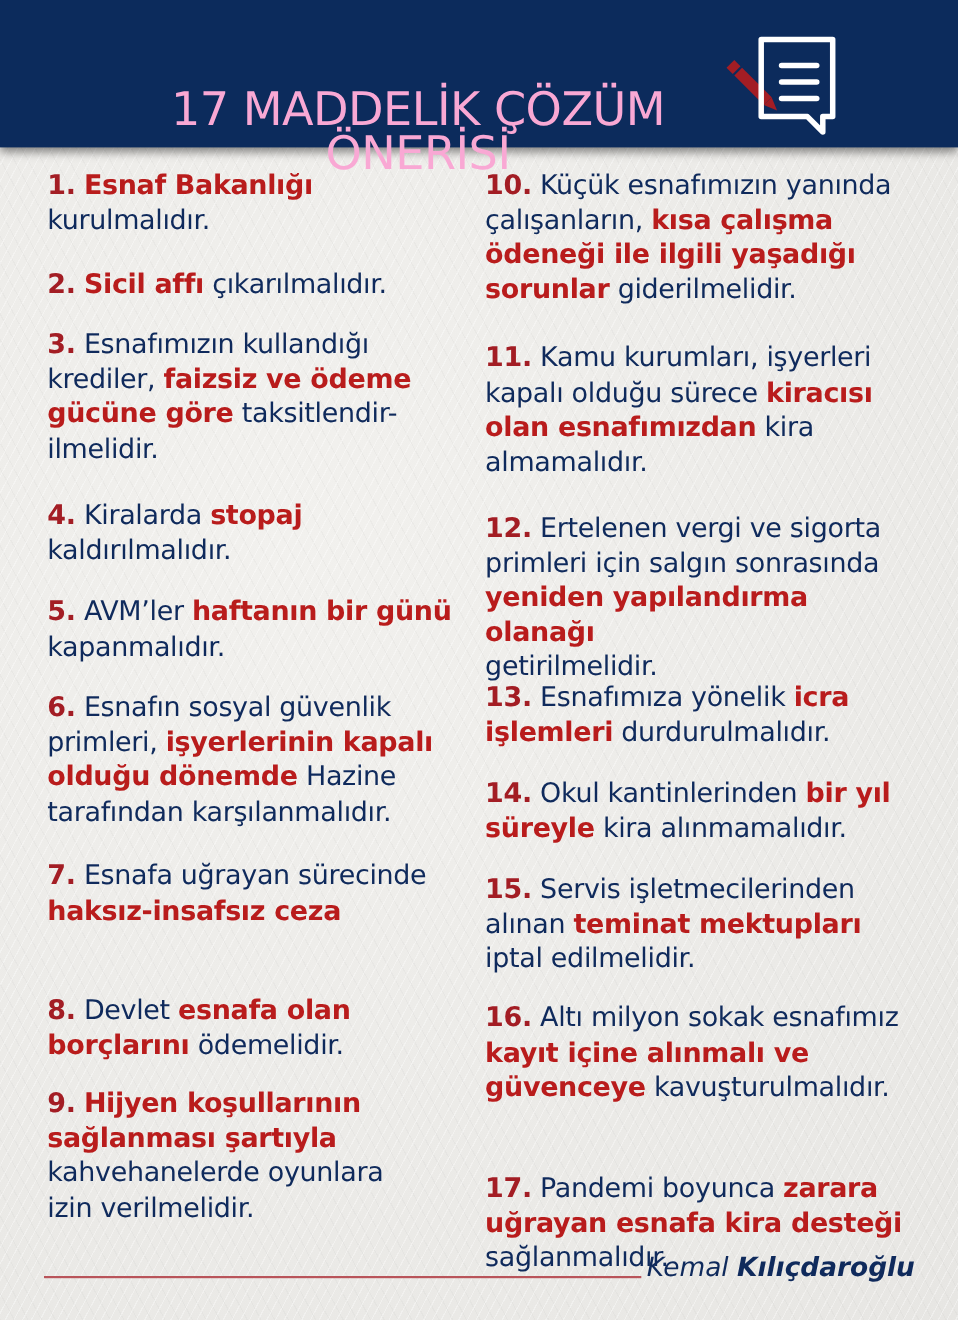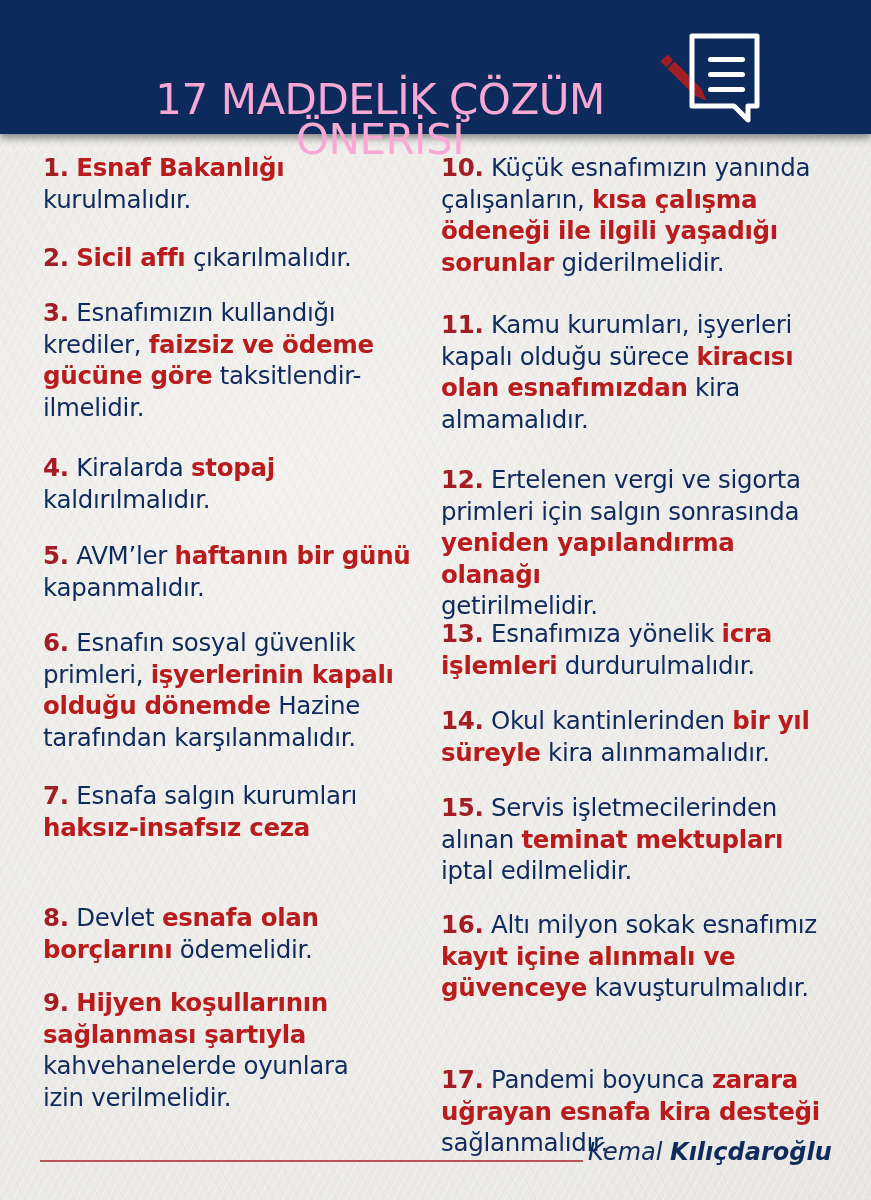--- a/index.html
+++ b/index.html
@@ -76,21 +76,21 @@
   </svg>
 </div>
 
 <div class="col col-left" id="col-left">
     <div class="item" style="top: 0px;"><span class="num">1.</span> <span class="b">Esnaf Bakanlığı</span><br><span class="r">kurulmalıdır.</span></div>
     <div class="item" style="top: 90px;"><span class="num">2.</span> <span class="b">Sicil affı</span><span class="r"> çıkarılmalıdır.</span></div>
     <div class="item" style="top: 145px;"><span class="num">3.</span><span class="r"> Esnafımızın kullandığı</span><br><span class="r">krediler, </span><span class="b">faizsiz ve ödeme</span><br><span class="b">gücüne göre</span><span class="r"> taksitlendir-</span><br><span class="r">ilmelidir.</span></div>
     <div class="item" style="top: 300px;"><span class="num">4.</span><span class="r"> Kiralarda </span><span class="b">stopaj</span><br><span class="r">kaldırılmalıdır.</span></div>
     <div class="item" style="top: 388px;"><span class="num">5.</span><span class="r"> AVM’ler </span><span class="b">haftanın bir günü</span><br><span class="r">kapanmalıdır.</span></div>
     <div class="item" style="top: 475px;"><span class="num">6.</span><span class="r"> Esnafın sosyal güvenlik</span><br><span class="r">primleri, </span><span class="b">işyerlerinin kapalı</span><br><span class="b">olduğu dönemde</span><span class="r"> Hazine</span><br><span class="r">tarafından karşılanmalıdır.</span></div>
-    <div class="item" style="top: 628px;"><span class="num">7.</span><span class="r"> Esnafa salgın kurumları</span><br><span class="b">haksız-insafsız ceza</span><br></div>
+    <div class="item" style="top: 628px;"><span class="num">7.</span><span class="r"> Esnafa uğrayan sürecinde</span><br><span class="b">haksız-insafsız ceza</span><br></div>
     <div class="item" style="top: 750px;"><span class="num">8.</span><span class="r"> Devlet </span><span class="b">esnafa olan</span><br><span class="b">borçlarını</span><span class="r"> ödemelidir.</span></div>
     <div class="item" style="top: 835px;"><span class="num">9.</span> <span class="b">Hijyen koşullarının</span><br><span class="b">sağlanması şartıyla</span><br><span class="r">kahvehanelerde oyunlara</span><br><span class="r">izin verilmelidir.</span></div>
   </div>
 <div class="col col-right" id="col-right">
     <div class="item" style="top: 0px;"><span class="num">10.</span><span class="r"> Küçük esnafımızın yanında</span><br><span class="r">çalışanların, </span><span class="b">kısa çalışma</span><br><span class="b">ödeneği ile ilgili yaşadığı</span><br><span class="b">sorunlar</span><span class="r"> giderilmelidir.</span></div>
     <div class="item" style="top: 157px;"><span class="num">11.</span><span class="r"> Kamu kurumları, işyerleri</span><br><span class="r">kapalı olduğu sürece </span><span class="b">kiracısı</span><br><span class="b">olan esnafımızdan</span><span class="r"> kira</span><br><span class="r">almamalıdır.</span></div>
     <div class="item" style="top: 312px;"><span class="num">12.</span><span class="r"> Ertelenen vergi ve sigorta</span><br><span class="r">primleri için salgın sonrasında</span><br><span class="b">yeniden yapılandırma olanağı</span><br><span class="r">getirilmelidir.</span></div>
     <div class="item" style="top: 466px;"><span class="num">13.</span><span class="r"> Esnafımıza yönelik </span><span class="b">icra</span><br><span class="b">işlemleri</span><span class="r"> durdurulmalıdır.</span></div>
     <div class="item" style="top: 553px;"><span class="num">14.</span><span class="r"> Okul kantinlerinden </span><span class="b">bir yıl</span><br><span class="b">süreyle</span><span class="r"> kira alınmamalıdır.</span></div>
     <div class="item" style="top: 640px;"><span class="num">15.</span><span class="r"> Servis işletmecilerinden</span><br><span class="r">alınan </span><span class="b">teminat mektupları</span><br><span class="r">iptal edilmelidir.</span></div>

